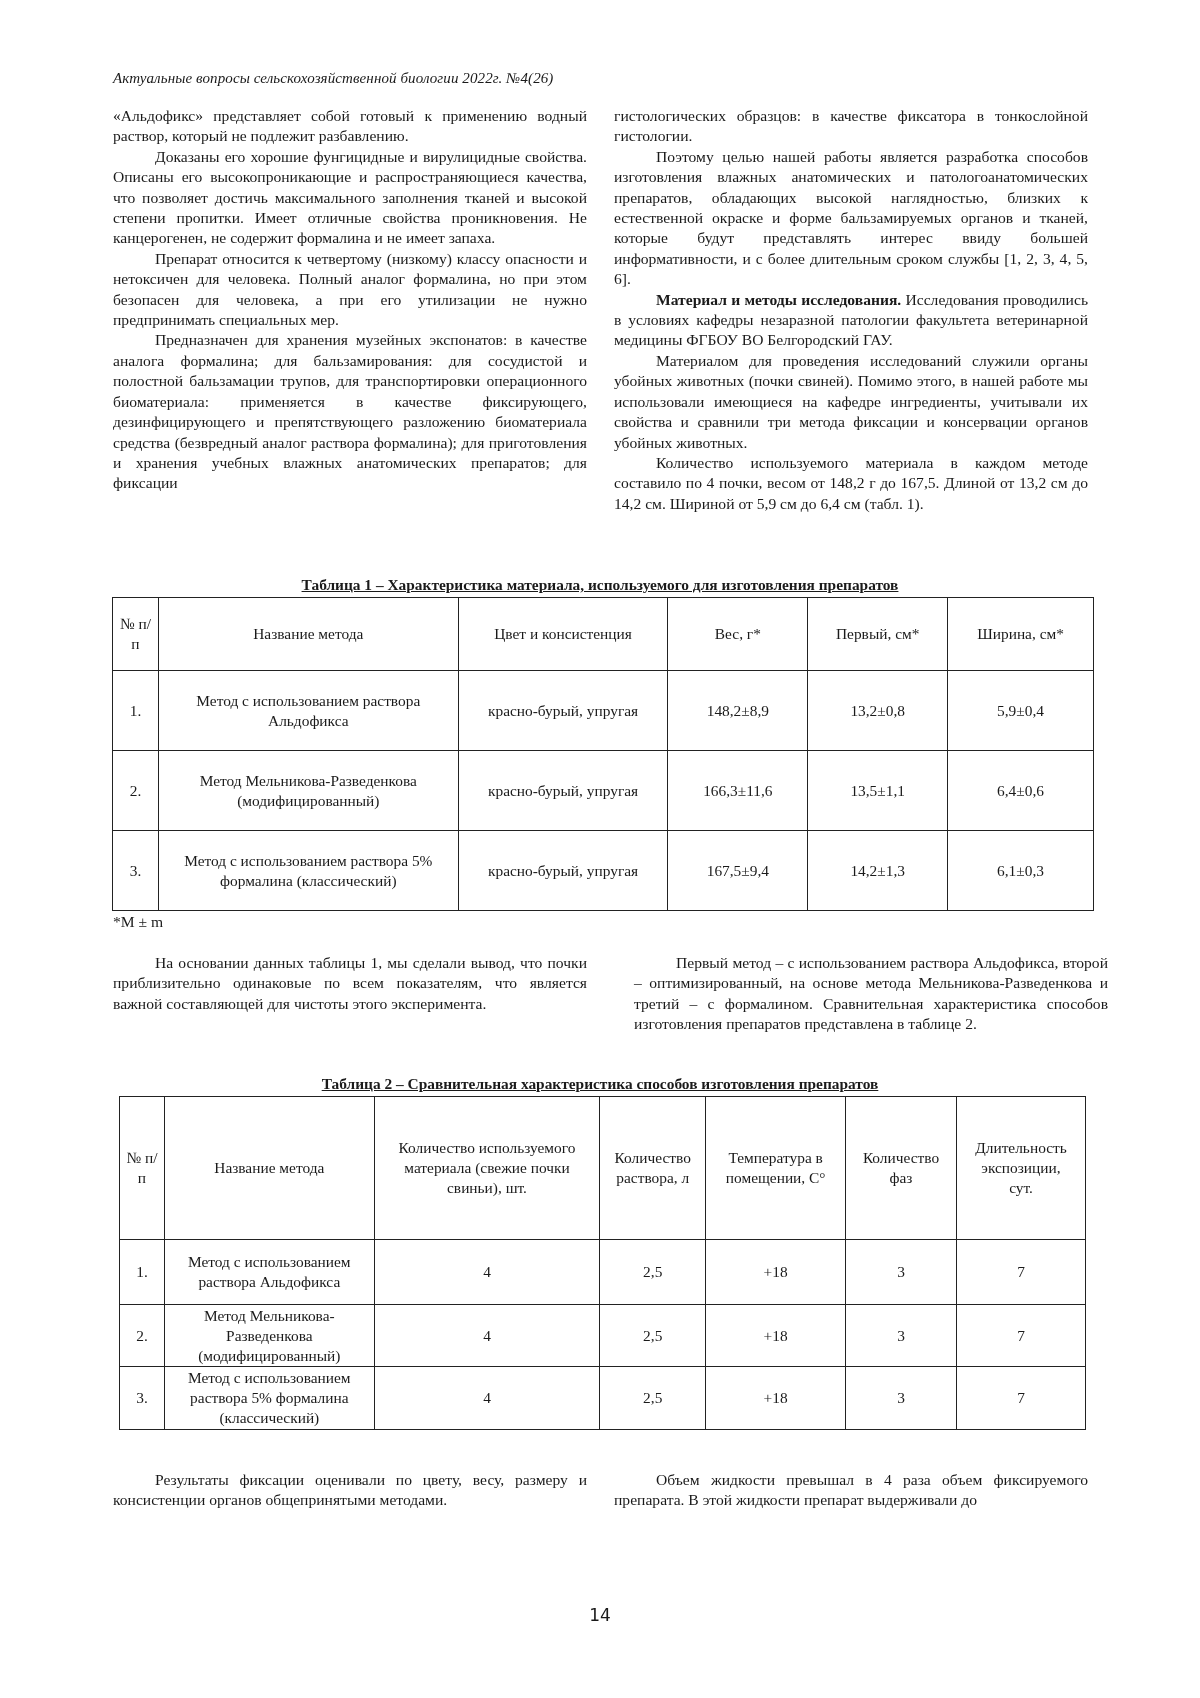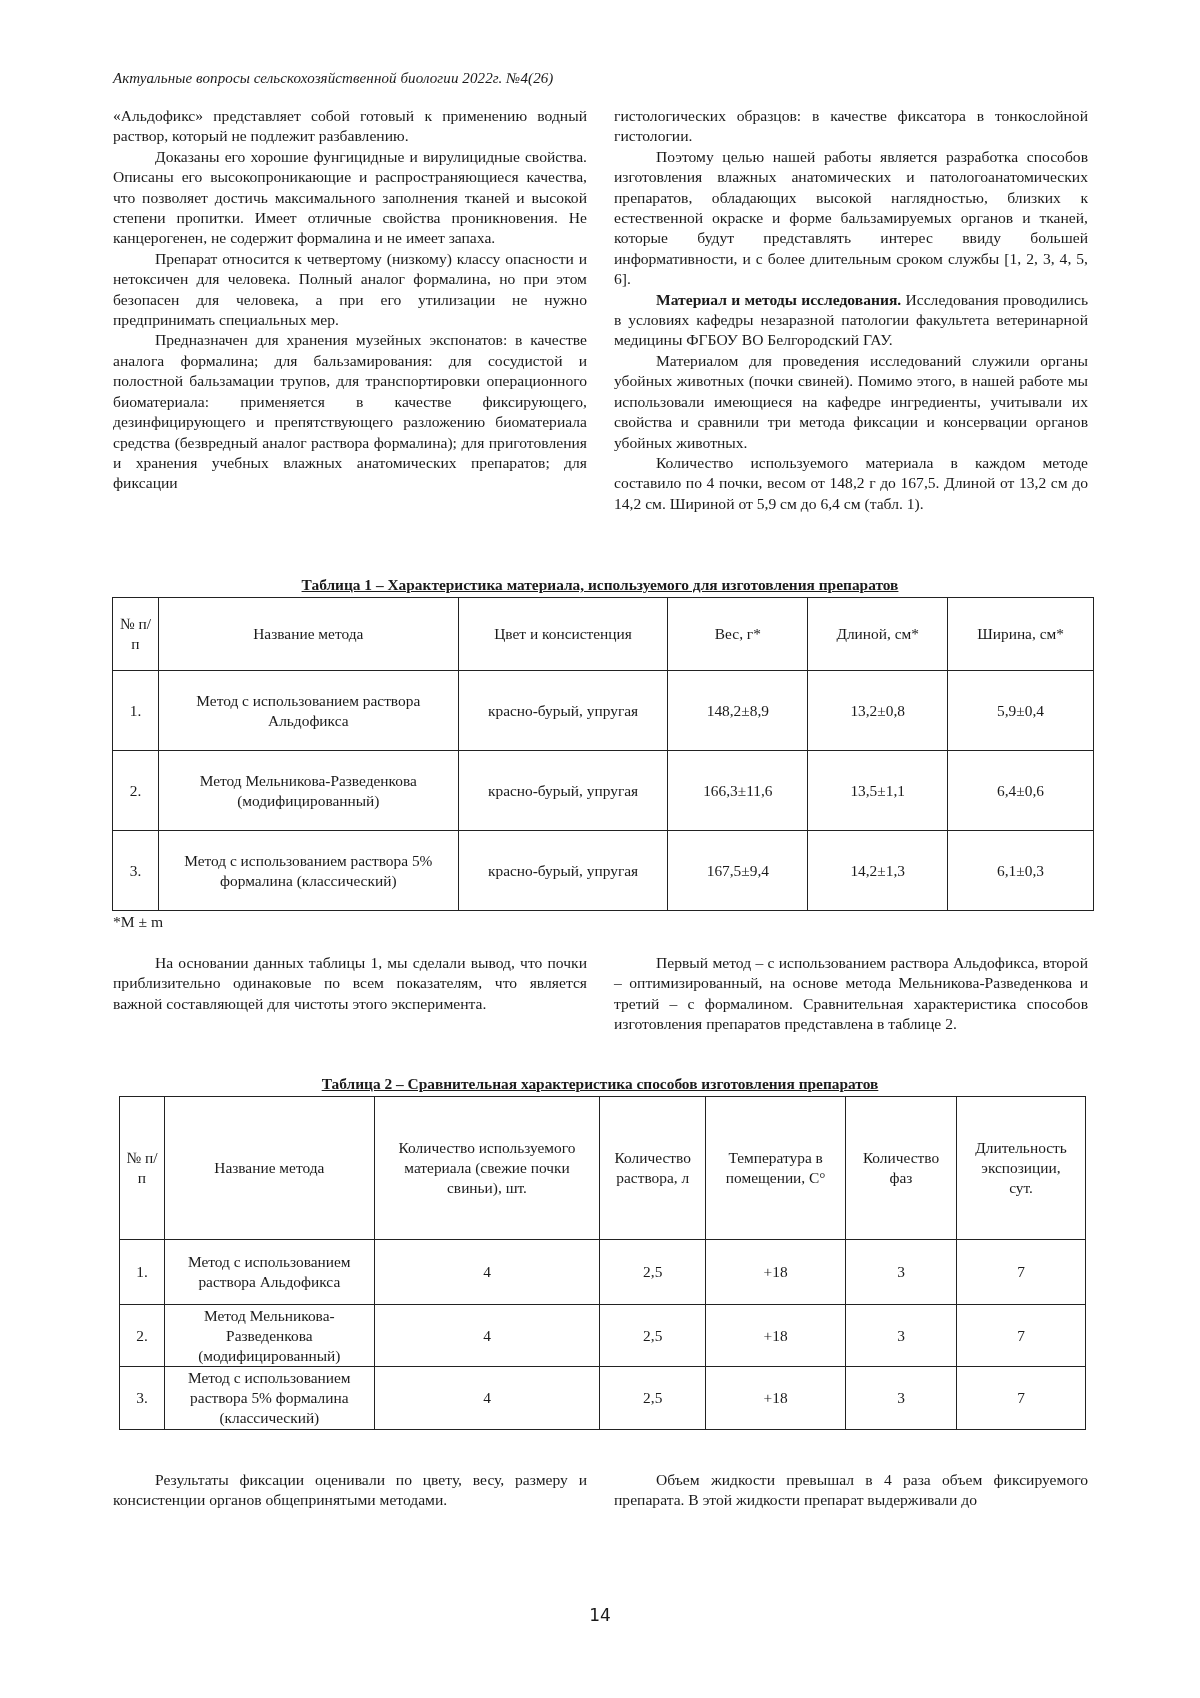--- a/index.html
+++ b/index.html
@@ -55,21 +55,21 @@
       <col style="width:140px">
       <col style="width:140px">
       <col style="width:146px">
     </colgroup>
   <thead>
     <tr>
       <th>№ п/п</th>
       <th>Название метода</th>
       <th>Цвет и консистенция</th>
       <th>Вес, г*</th>
-      <th>Длиной, см*</th>
+      <th>Первый, см*</th>
       <th>Ширина, см*</th>
     </tr>
   </thead>
   <tbody>
     <tr>
       <td>1.</td>
       <td style="padding:0 30px">Метод с использованием раствора Альдофикса</td>
       <td>красно-бурый, упругая</td>
       <td>148,2±8,9</td>
       <td>13,2±0,8</td>
@@ -93,21 +93,21 @@
     </tr>
   </tbody>
 </table>
 
 <div class="footnote">*M ± m</div>
 
 <div class="col left" style="top:953px;">
   <p class="ind">На основании данных таблицы 1, мы сделали вывод, что почки приблизительно одинаковые по всем показателям, что является важной составляющей для чистоты этого эксперимента.</p>
 </div>
 
-<div class="col right" style="top:953px;">
+<div class="col right" style="top:953px;margin-left:20px;">
   <p class="ind">Первый метод – с использованием раствора Альдофикса, второй – оптимизированный, на основе метода Мельникова-Разведенкова и третий – с формалином. Сравнительная характеристика способов изготовления препаратов представлена в таблице 2.</p>
 </div>
 
 <div class="caption" style="top:1075px;">Таблица 2 – Сравнительная характеристика способов изготовления препаратов</div>
 
 <table class="t2">
   <colgroup>
       <col style="width:45px">
       <col style="width:210px">
       <col style="width:226px">

